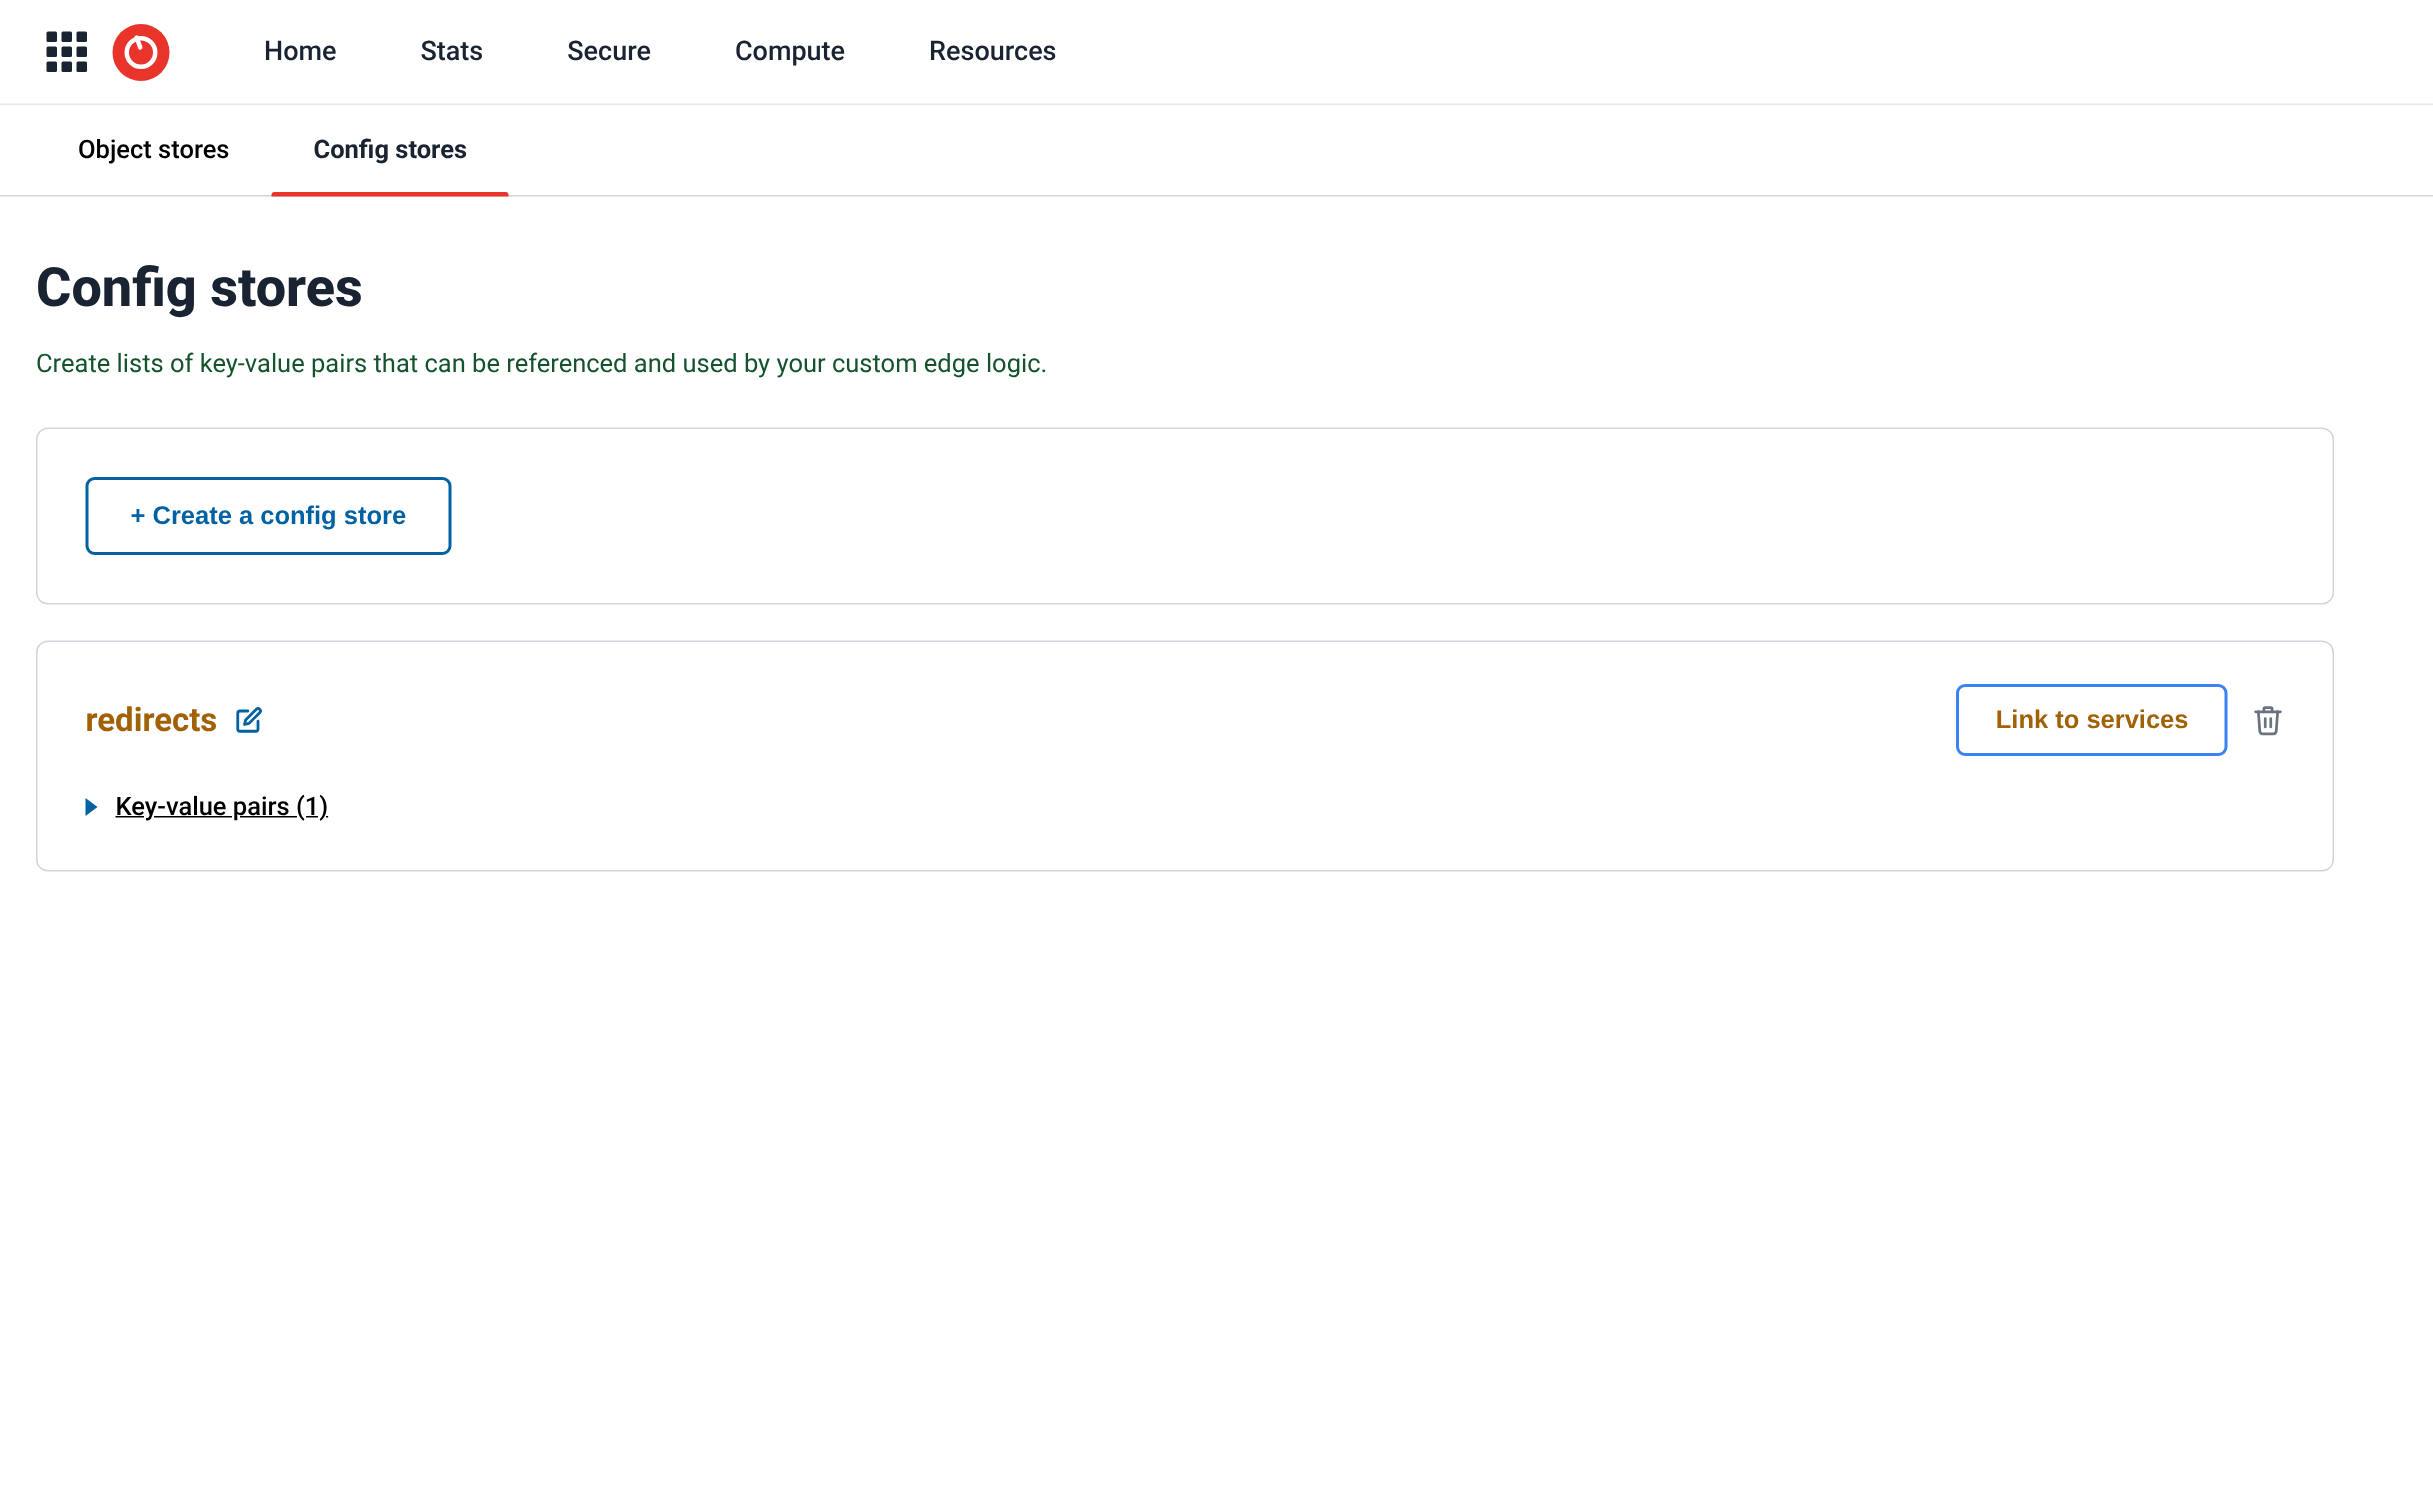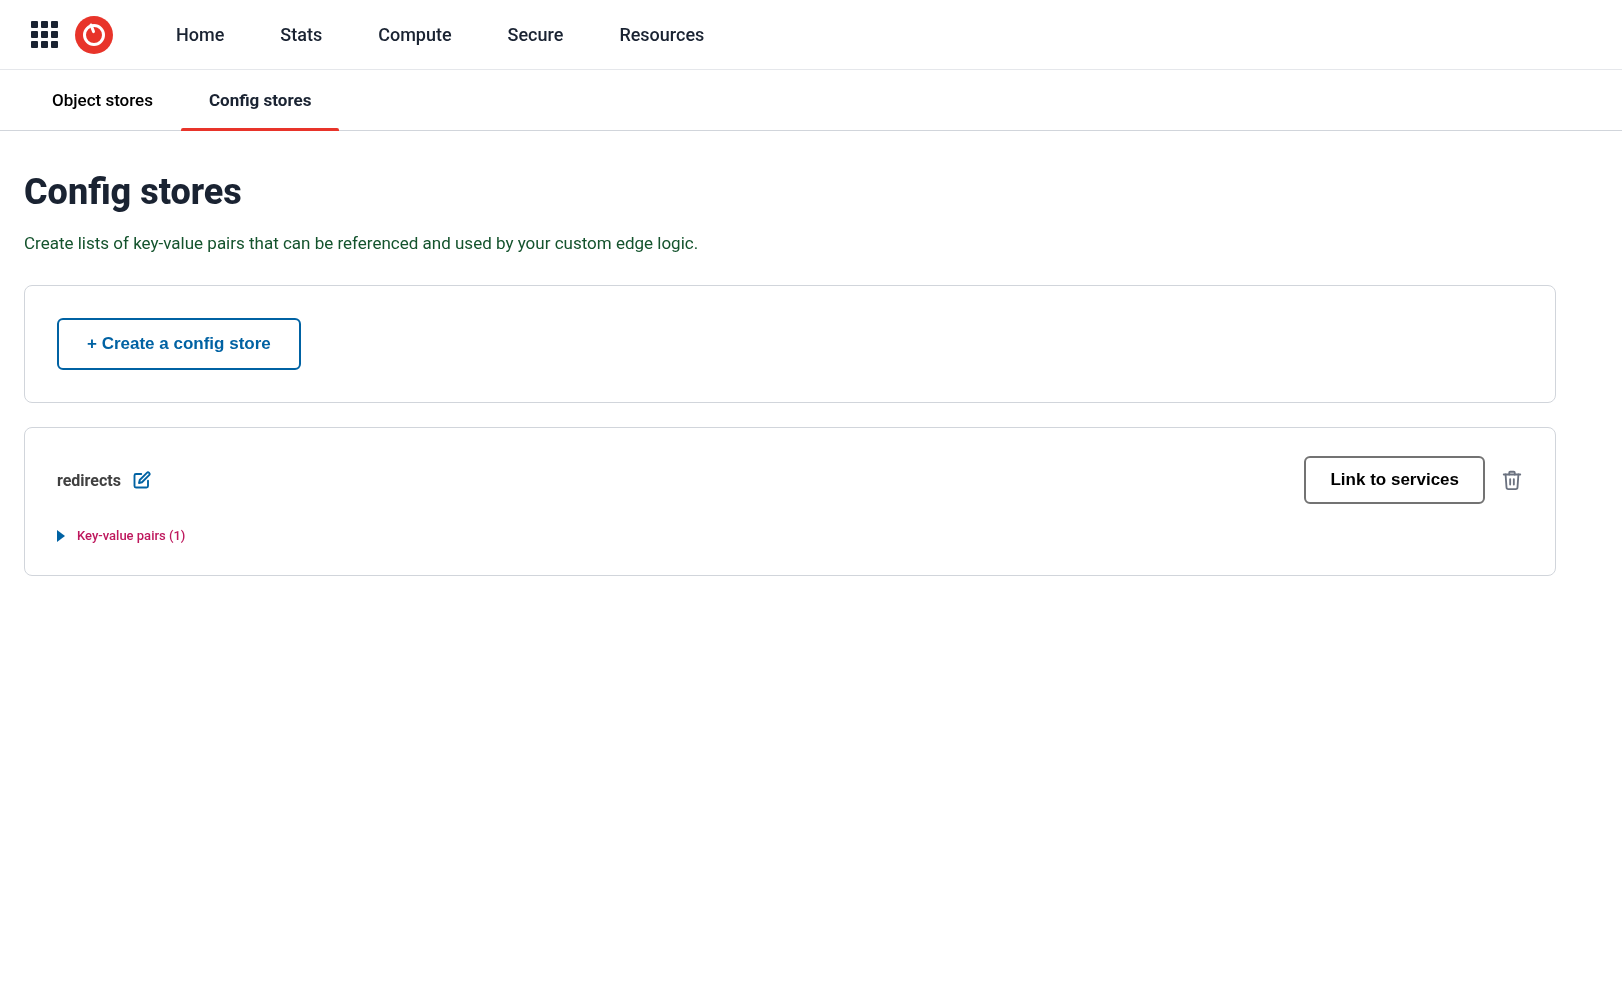--- a/index.html
+++ b/index.html
@@ -202,45 +202,45 @@
       margin-bottom: 24px;
     }
 
     .store-name-row {
       display: flex;
       align-items: center;
       gap: 12px;
     }
 
     .store-name {
-      font-size: 16px;
+      font-size: 22px;
       font-weight: 700;
-      color: #404040;
+      color: #a16207;
     }
 
     .edit-icon {
       color: #0062a3;
       cursor: pointer;
       font-size: 18px;
       display: flex;
       align-items: center;
     }
 
     .store-actions {
       display: flex;
       align-items: center;
       gap: 16px;
     }
 
     .link-services-btn {
       padding: 12px 24px;
-      border: 2px solid #737373;
+      border: 2px solid #3b82f6;
       border-radius: 6px;
       background: #fff;
-      color: #000000;
+      color: #a16207;
       font-size: 17px;
       font-weight: 600;
       cursor: pointer;
     }
 
     .delete-icon {
       color: #6b7280;
       cursor: pointer;
       font-size: 20px;
       display: flex;
@@ -250,24 +250,25 @@
     .store-sections {
       display: flex;
       flex-direction: column;
       gap: 12px;
     }
 
     .expandable-row {
       display: flex;
       align-items: center;
       gap: 8px;
-      color: #be185d;
-      font-size: 13px;
+      color: #000000;
+      font-size: 17px;
       font-weight: 500;
       cursor: pointer;
+      text-decoration: underline;
     }
 
     .chevron-right {
       display: inline-block;
       width: 0;
       height: 0;
       border-top: 6px solid transparent;
       border-bottom: 6px solid transparent;
       border-left: 8px solid #0062a3;
       margin-right: 4px;
@@ -293,22 +294,22 @@
 
   <div class="nav-logo">
     <div class="logo-circle">
       <div class="logo-hand"></div>
     </div>
   </div>
 
   <div class="nav-items">
     <a class="nav-item">Home</a>
     <a class="nav-item">Stats</a>
+    <a class="nav-item">Secure</a>
     <a class="nav-item">Compute</a>
-    <a class="nav-item">Secure</a>
     <a class="nav-item">Resources</a>
   </div>
 </nav>
 
 <div class="tabs-container">
   <a class="tab">Object stores</a>
   <a class="tab active">Config stores</a>
 </div>
 
 <div class="main-content">

